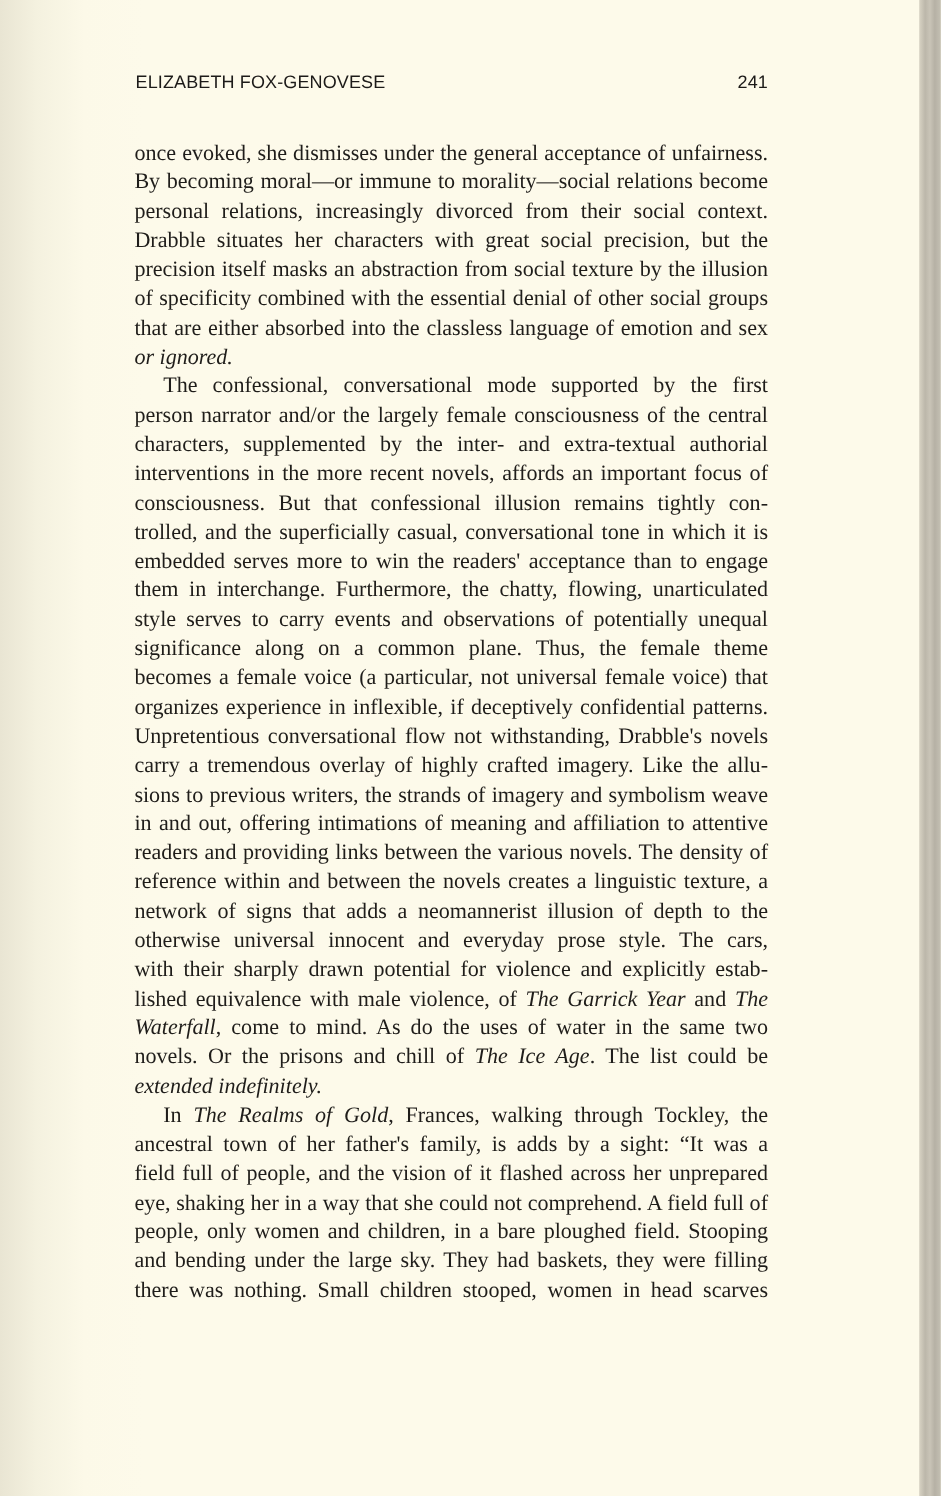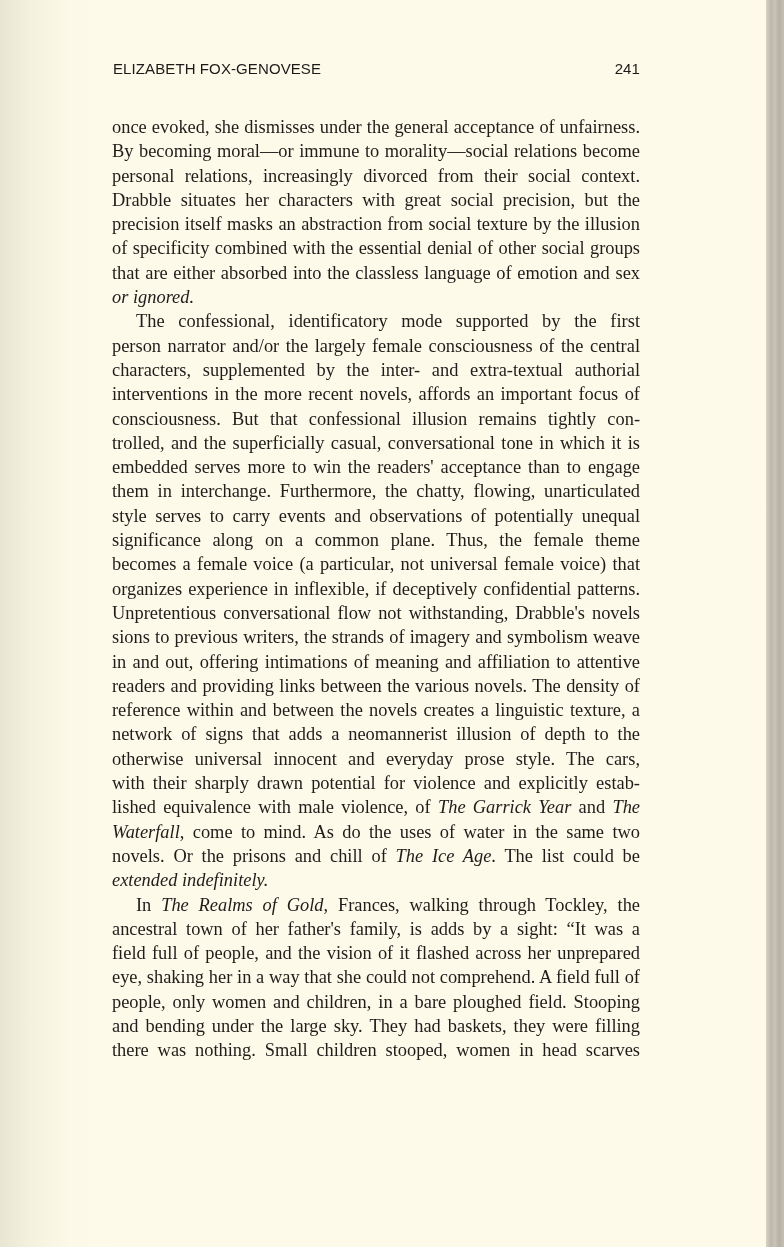--- a/index.html
+++ b/index.html
@@ -49,33 +49,34 @@
 
   <div class="body-text" id="body-text">
       <span class="line">once evoked, she dismisses under the general acceptance of unfairness.</span>
       <span class="line">By becoming moral—or immune to morality—social relations become</span>
       <span class="line">personal relations, increasingly divorced from their social context.</span>
       <span class="line">Drabble situates her characters with great social precision, but the</span>
       <span class="line">precision itself masks an abstraction from social texture by the illusion</span>
       <span class="line">of specificity combined with the essential denial of other social groups</span>
       <span class="line">that are either absorbed into the classless language of emotion and sex</span>
       <span class="line last">or ignored.</span>
-      <span class="line indent">The confessional, identificatory mode supported by the first</span>
+      <span class="line indent">The confessional, conversational mode supported by the first</span>
       <span class="line">person narrator and/or the largely female consciousness of the central</span>
       <span class="line">characters, supplemented by the inter- and extra-textual authorial</span>
       <span class="line">interventions in the more recent novels, affords an important focus of</span>
       <span class="line">consciousness. But that confessional illusion remains tightly con-</span>
       <span class="line">trolled, and the superficially casual, conversational tone in which it is</span>
       <span class="line">embedded serves more to win the readers' acceptance than to engage</span>
       <span class="line">them in interchange. Furthermore, the chatty, flowing, unarticulated</span>
       <span class="line">style serves to carry events and observations of potentially unequal</span>
       <span class="line">significance along on a common plane. Thus, the female theme</span>
       <span class="line">becomes a female voice (a particular, not universal female voice) that</span>
       <span class="line">organizes experience in inflexible, if deceptively confidential patterns.</span>
       <span class="line">Unpretentious conversational flow not withstanding, Drabble's novels</span>
+      <span class="line">carry a tremendous overlay of highly crafted imagery. Like the allu-</span>
       <span class="line">sions to previous writers, the strands of imagery and symbolism weave</span>
       <span class="line">in and out, offering intimations of meaning and affiliation to attentive</span>
       <span class="line">readers and providing links between the various novels. The density of</span>
       <span class="line">reference within and between the novels creates a linguistic texture, a</span>
       <span class="line">network of signs that adds a neomannerist illusion of depth to the</span>
       <span class="line">otherwise universal innocent and everyday prose style. The cars,</span>
       <span class="line">with their sharply drawn potential for violence and explicitly estab-</span>
       <span class="line"><span>lished equivalence with male violence, of </span><i>The Garrick Year</i><span> and </span><i>The</i></span>
       <span class="line"><i>Waterfall</i><span>, come to mind. As do the uses of water in the same two</span></span>
       <span class="line"><span>novels. Or the prisons and chill of </span><i>The Ice Age</i><span>. The list could be</span></span>

